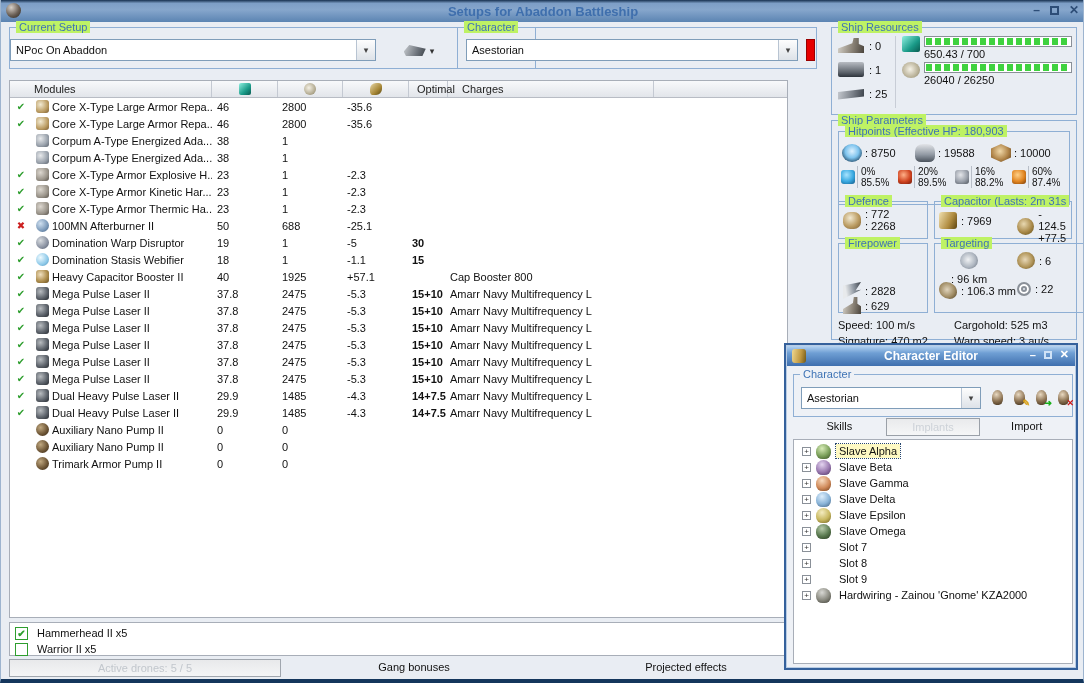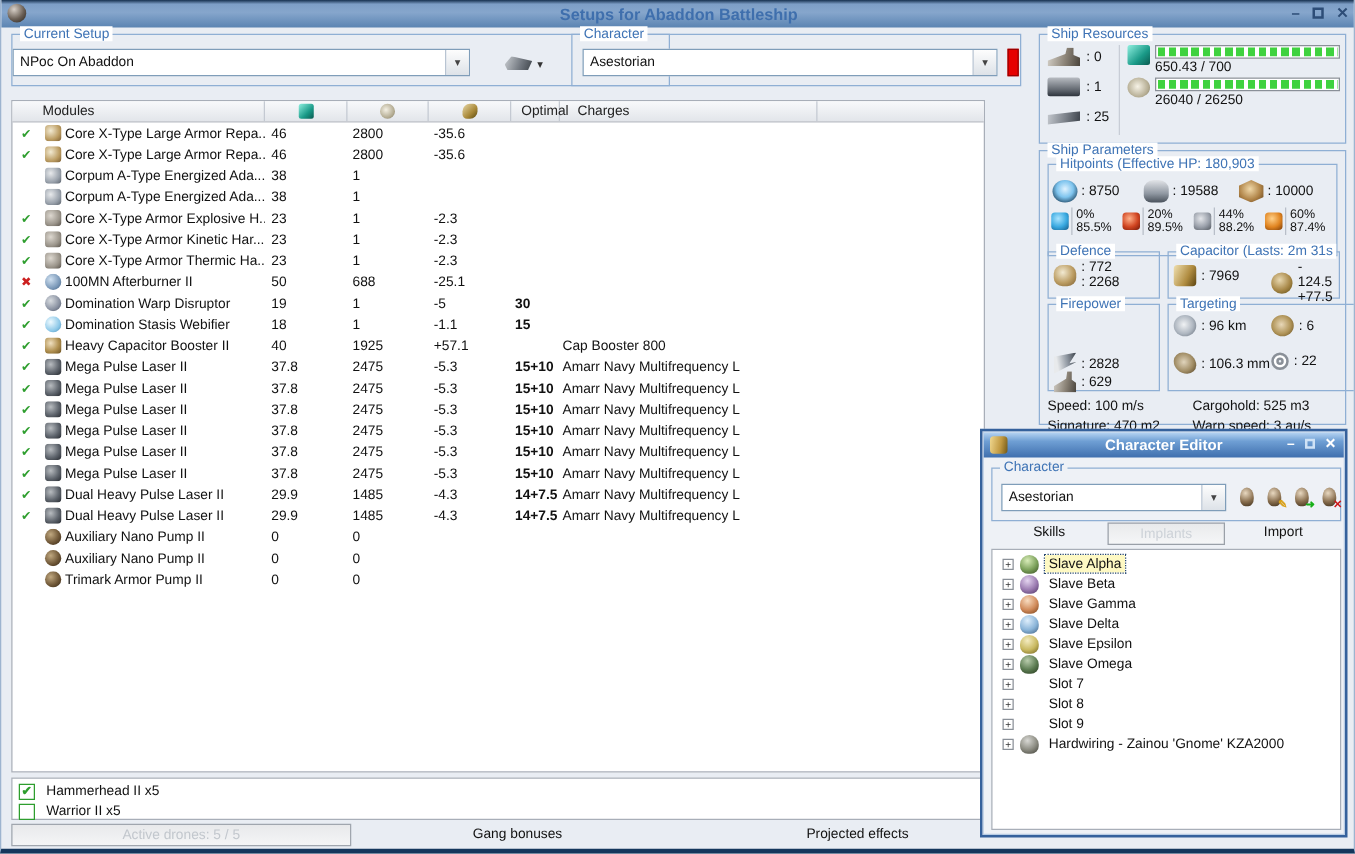--- a/index.html
+++ b/index.html
@@ -14,21 +14,21 @@
     display:flex; align-items:center; }
   #app-icon { position:absolute; left:5px; top:3px; width:15px; height:15px; border-radius:50%;
     background:radial-gradient(circle at 35% 30%, #d8d0c8, #6a5f55 55%, #241e18); }
   #title-text { width:100%; text-align:center; font-weight:bold; font-size:13px; color:#3f6fad; }
   .winbtns { position:absolute; right:6px; top:3px; display:flex; gap:10px; align-items:center; }
   .winbtn { color:#2d4d77; font-weight:bold; font-size:12px; line-height:14px; cursor:default; }
   .winbtn.sq { width:9px; height:9px; border:2px solid #2d4d77; }
 
   
   .gbox { position:absolute; border:1px solid #8fafd4; }
-  .gbox > .glabel { position:absolute; top:-7px; left:6px; background:#ffffff; padding:0 3px; color:#3e73b5; }
+  .gbox > .glabel { position:absolute; top:-7px; left:6px; background:#bef264; padding:0 3px; color:#3e73b5; }
   .gbox-w > .glabel { background:#eef1f6; }
 
   
   .combo { position:absolute; height:22px; background:#fff; border:1px solid #7f9db9; display:flex; align-items:center; }
   .combo .cval { flex:1; padding-left:5px; }
   .combo .carrow { width:19px; height:100%; border-left:1px solid #b8c4d2;
     background:linear-gradient(#fdfdfd,#dde2e8); display:flex; align-items:center; justify-content:center; color:#444; font-size:9px; }
   #setup-group { left:8px; top:27px; width:527px; height:42px; }
   #setup-combo { left:0; top:11px; width:366px; }
   #ship-browse-btn { position:absolute; left:386px; top:11px; width:46px; height:23px; display:flex; align-items:center; justify-content:center; gap:4px; }
@@ -610,21 +610,21 @@
             <span class="res-chip" data-icon="thermal-resist"></span>
             <span class="resist-vals">
               <span>20%</span>
               <span>89.5%</span>
             </span>
           </div>
 
           <div class="resist-cell">
             <span class="res-chip" data-icon="kinetic-resist"></span>
             <span class="resist-vals">
-              <span>44%</span>
+              <span>16%</span>
               <span>88.2%</span>
             </span>
           </div>
 
           <div class="resist-cell">
             <span class="res-chip" data-icon="explosive-resist"></span>
             <span class="resist-vals">
               <span>60%</span>
               <span>87.4%</span>
             </span>
@@ -665,21 +665,21 @@
         <span>: 629</span>
       </div>
       <div class="prow" style="left:4px; top:38px;">
         <span class="pico ico-volley"></span>
         <span>: 2828</span>
       </div>
     </div>
 
     <div id="targ-group" class="gbox">
       <span class="glabel">Targeting</span>
-      <div class="prow" style="left:4px; top:8px;">
+      <div class="prow" style="left:16px; top:8px;flex-direction:column;">
         <span class="pico ico-radar"></span>
         <span>: 96 km</span>
       </div>
       <div class="prow" style="left:82px; top:8px;">
         <span class="pico ico-compass"></span>
         <span>: 6</span>
       </div>
       <div class="prow" style="left:4px; top:38px;">
         <span class="pico ico-bug"></span>
         <span>: 106.3 mm</span>

